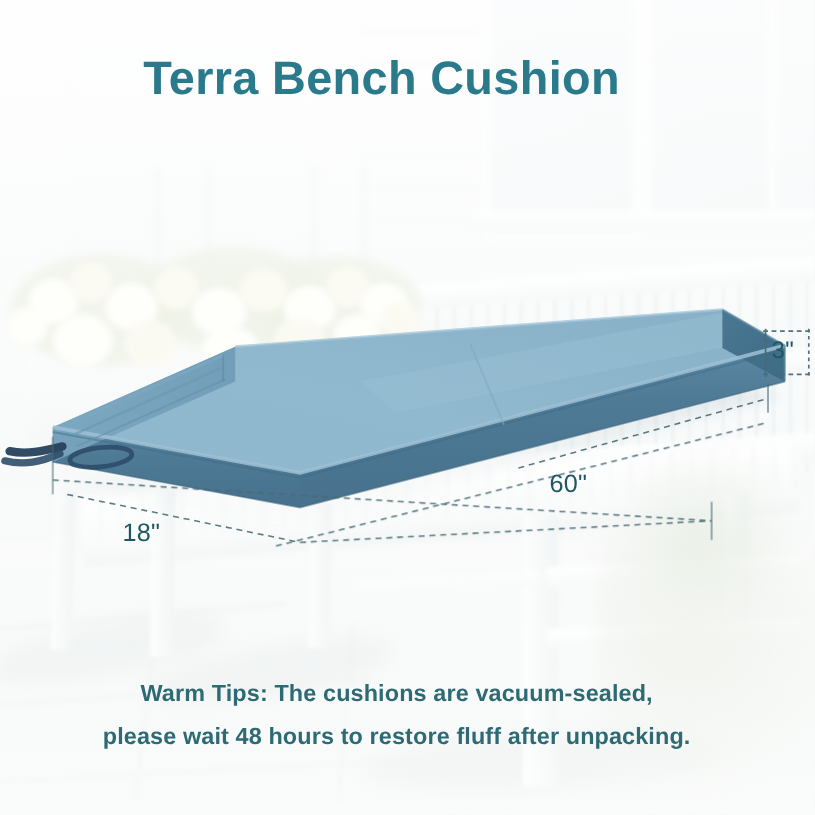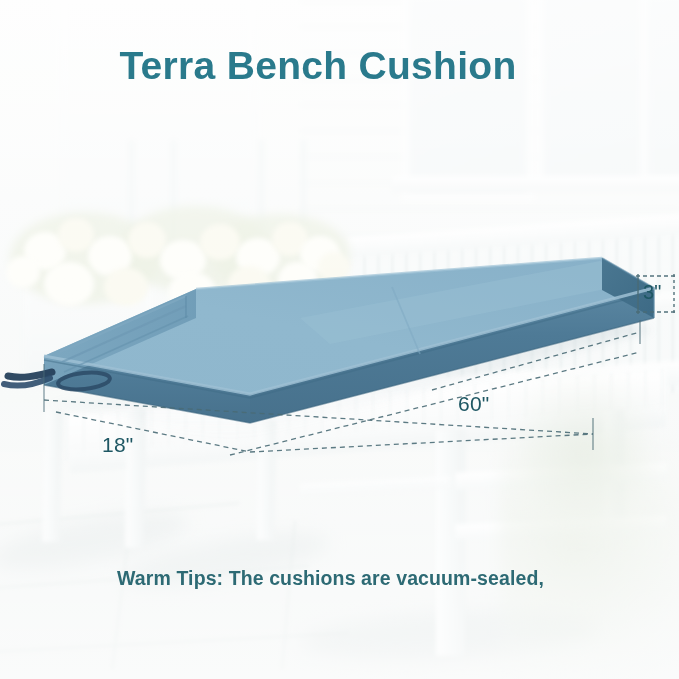--- a/index.html
+++ b/index.html
@@ -378,15 +378,16 @@
 
   <div class="dimlabel" id="lbl60">60"</div>
   <div class="dimlabel" id="lbl18">18"</div>
   <div class="dimlabel" id="lbl3">3"</div>
 
   <div class="title">Terra Bench Cushion</div>
 
 
   <div class="tips">
     <div>Warm Tips: The cushions are vacuum-sealed,</div>
+    <div>please wait 48 hours to restore fluff after unpacking.</div>
   </div>
 
 </div>
 
 </body></html>

